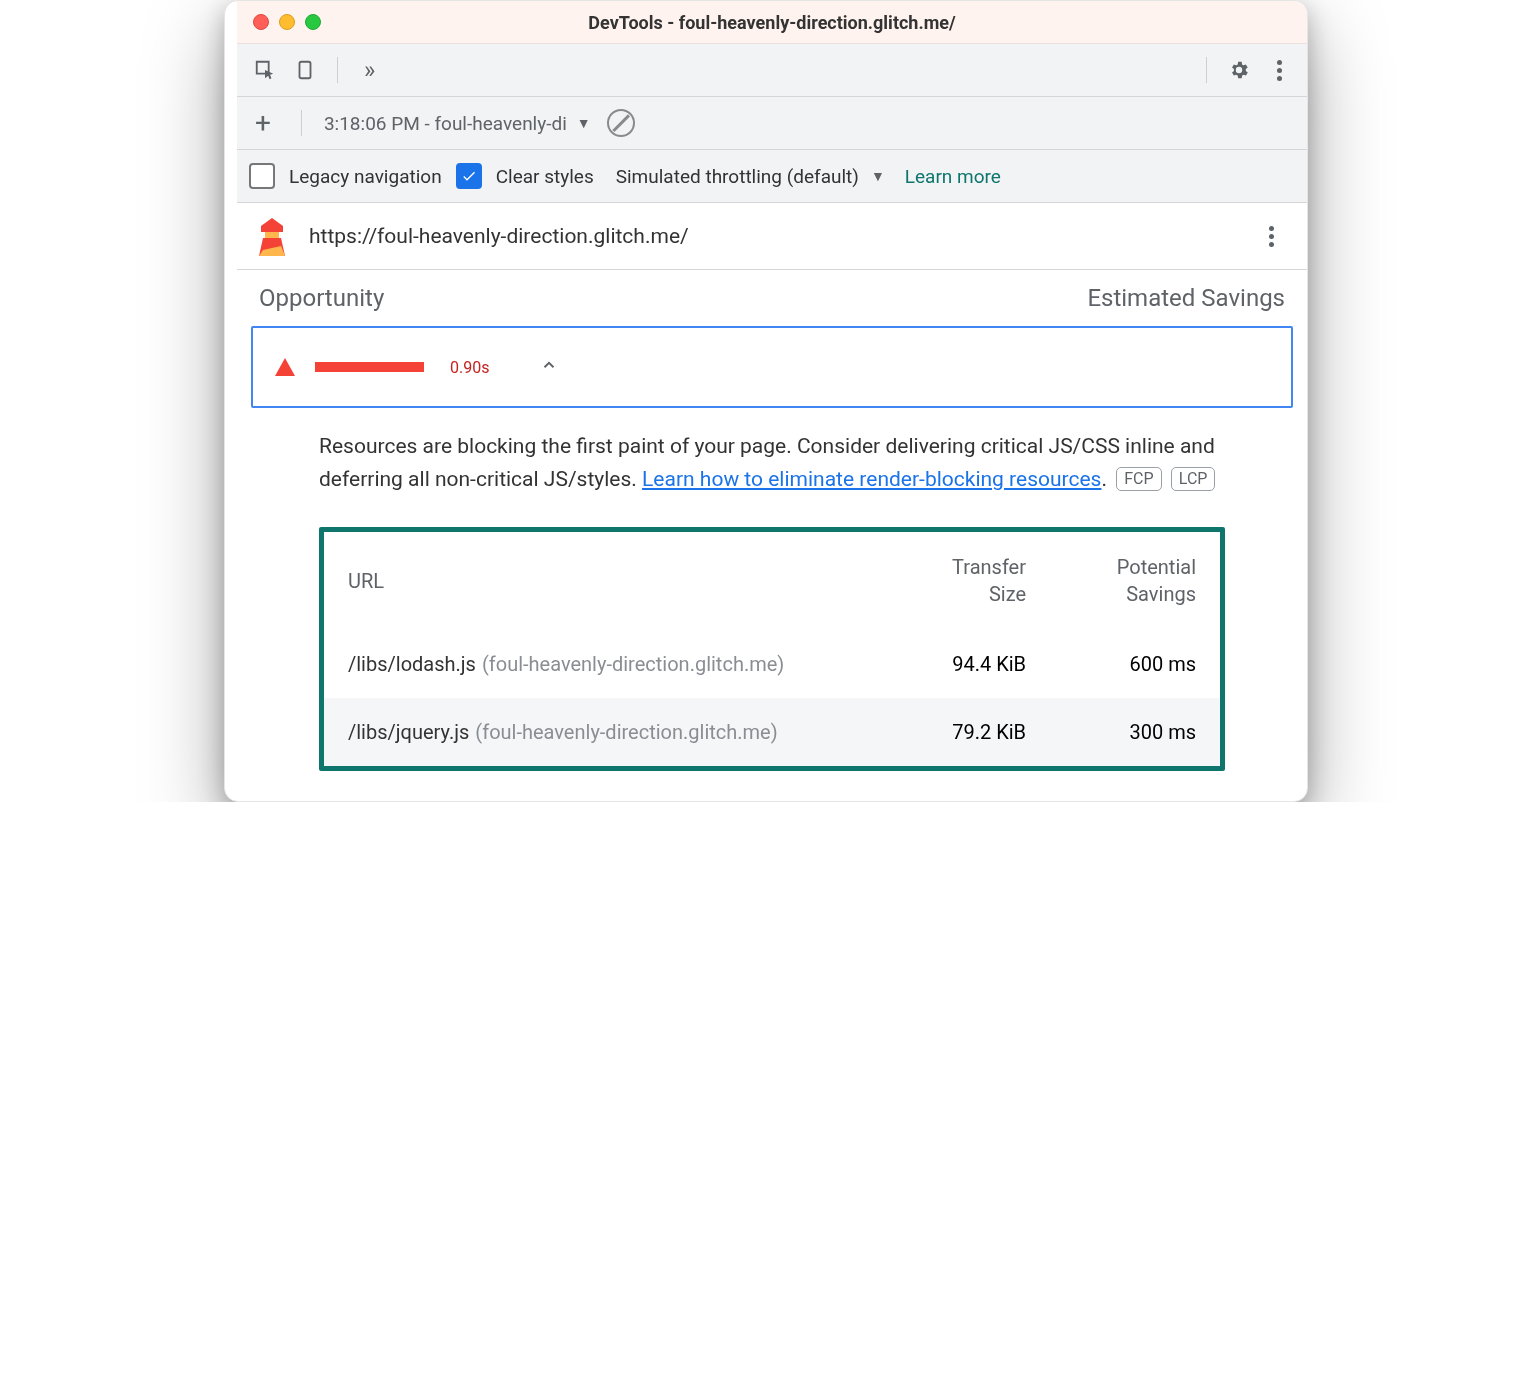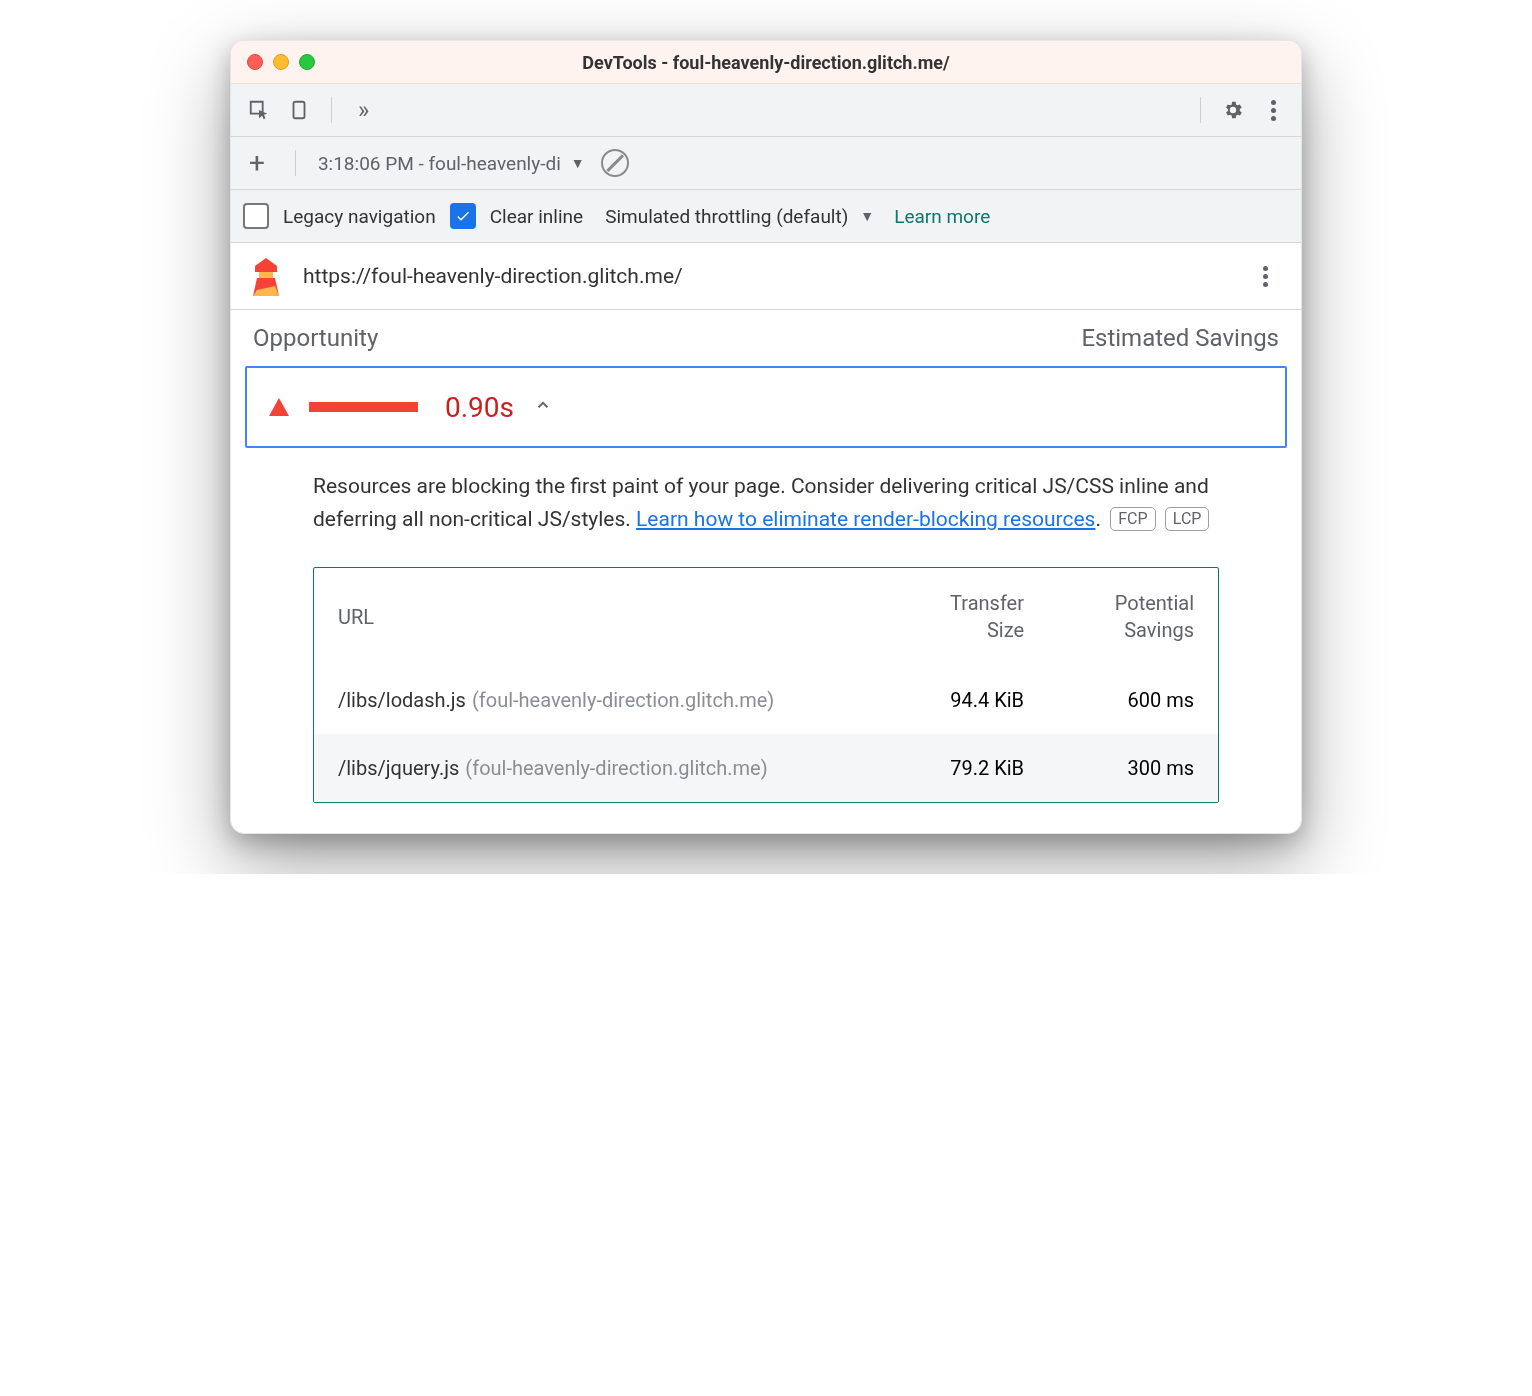--- a/index.html
+++ b/index.html
@@ -14,23 +14,23 @@
     --tab-active:#1a73e8;
     --row-alt:#f5f6f7;
   }
   html,body{margin:0;padding:0;}
   body{
     font-family:-apple-system,BlinkMacSystemFont,"Segoe UI",Roboto,Arial,sans-serif;
     background:#fff;
     display:flex;align-items:flex-start;justify-content:center;
   }
   .frame{
-    width:1070px;margin:40px;border-radius:14px;overflow:hidden;
+    width:1070px;border-radius:14px;overflow:hidden;
     box-shadow:0 30px 80px rgba(0,0,0,.35),0 8px 24px rgba(0,0,0,.25);
-    border:1px solid #e5e5e5;background:#fff;
+    border:1px solid #e5e5e5;background:#fff;padding-left:12px;
   }
 
   
   .titlebar{height:42px;background:var(--bg-titlebar);display:flex;align-items:center;position:relative;border-bottom:1px solid #e9e1de;}
   .traffic{display:flex;gap:10px;margin-left:16px;}
   .dot{width:14px;height:14px;border-radius:50%;}
   .dot.r{background:#ff5f57;border:1px solid #e0443e;}
   .dot.y{background:#febc2e;border:1px solid #d89e21;}
   .dot.g{background:#28c840;border:1px solid #1faa33;}
   .titlebar-title{position:absolute;left:0;right:0;text-align:center;font-weight:700;font-size:18px;color:#333;pointer-events:none;}
@@ -75,30 +75,30 @@
   
   .section-header{display:flex;justify-content:space-between;padding:14px 22px 14px 22px;color:#5f6368;font-size:24px;}
 
   
   .opp{margin:0 14px 0 14px;}
   .opp-row{border:2px solid #4285f4;border-radius:2px;display:flex;align-items:center;height:78px;padding:0 22px;gap:20px;}
   .warn-tri svg{display:block;}
   .opp-title{font-size:22px;color:#333;flex:1;}
   .bar-track{width:115px;height:10px;background:transparent;position:relative;}
   .bar-fill{position:absolute;left:0;top:0;bottom:0;background:var(--red);}
-  .opp-val{color:var(--red-text);font-size:28px;min-width:70px;text-align:right;}
+  .opp-val{color:var(--red-text);font-size:16px;min-width:70px;}
   .chev{color:#5f6368;}
 
   
   .desc{padding:22px 68px 8px 68px;font-size:21px;color:#333;line-height:1.55;}
   .desc a{color:var(--link);text-decoration:underline;}
   .pill{display:inline-flex;align-items:center;border:1.5px solid #9aa0a6;border-radius:5px;padding:0 7px;font-size:16px;color:#5f6368;margin-left:4px;vertical-align:2px;line-height:1.4;}
 
   
-  .tbl{margin:24px 68px 30px 68px;border:1px solid #0f766e;border-radius:2px;overflow:hidden;}
+  .tbl{margin:24px 68px 30px 68px;border:5px solid #0f766e;border-radius:2px;overflow:hidden;}
   .thead,.trow{display:grid;grid-template-columns:1fr 170px 170px;align-items:center;}
   .thead{padding:22px 24px;color:#5f6368;font-size:20px;}
   .thead .r{text-align:right;line-height:1.35;}
   .trow{padding:22px 24px;font-size:20px;}
   .trow:nth-child(even){background:var(--row-alt);}
   .trow .r{text-align:right;}
   .urlcell .path{color:#333;}
   .urlcell .host{color:#8a8e93;margin-left:6px;}
 
   
@@ -163,21 +163,21 @@
   <div class="optsbar">
     <span class="cb">
       
     </span>
     <span>Legacy navigation</span>
     <span class="cb checked">
       <svg width="16" height="16" viewBox="0 0 24 24">
           <path fill="#fff" d="M9 16.2 4.8 12l-1.4 1.4L9 19 21 7l-1.4-1.4Z"></path>
         </svg>
     </span>
-    <span>Clear inline</span>
+    <span>Clear styles</span>
     <div class="throttle">
       <span>Simulated throttling (default)</span>
       <span class="tri">▼</span>
     </div>
     <a class="learn">Learn more</a>
   </div>
 
   <div class="urlbar">
     <span class="lh-logo">
       <svg width="34" height="40" viewBox="0 0 34 40">

